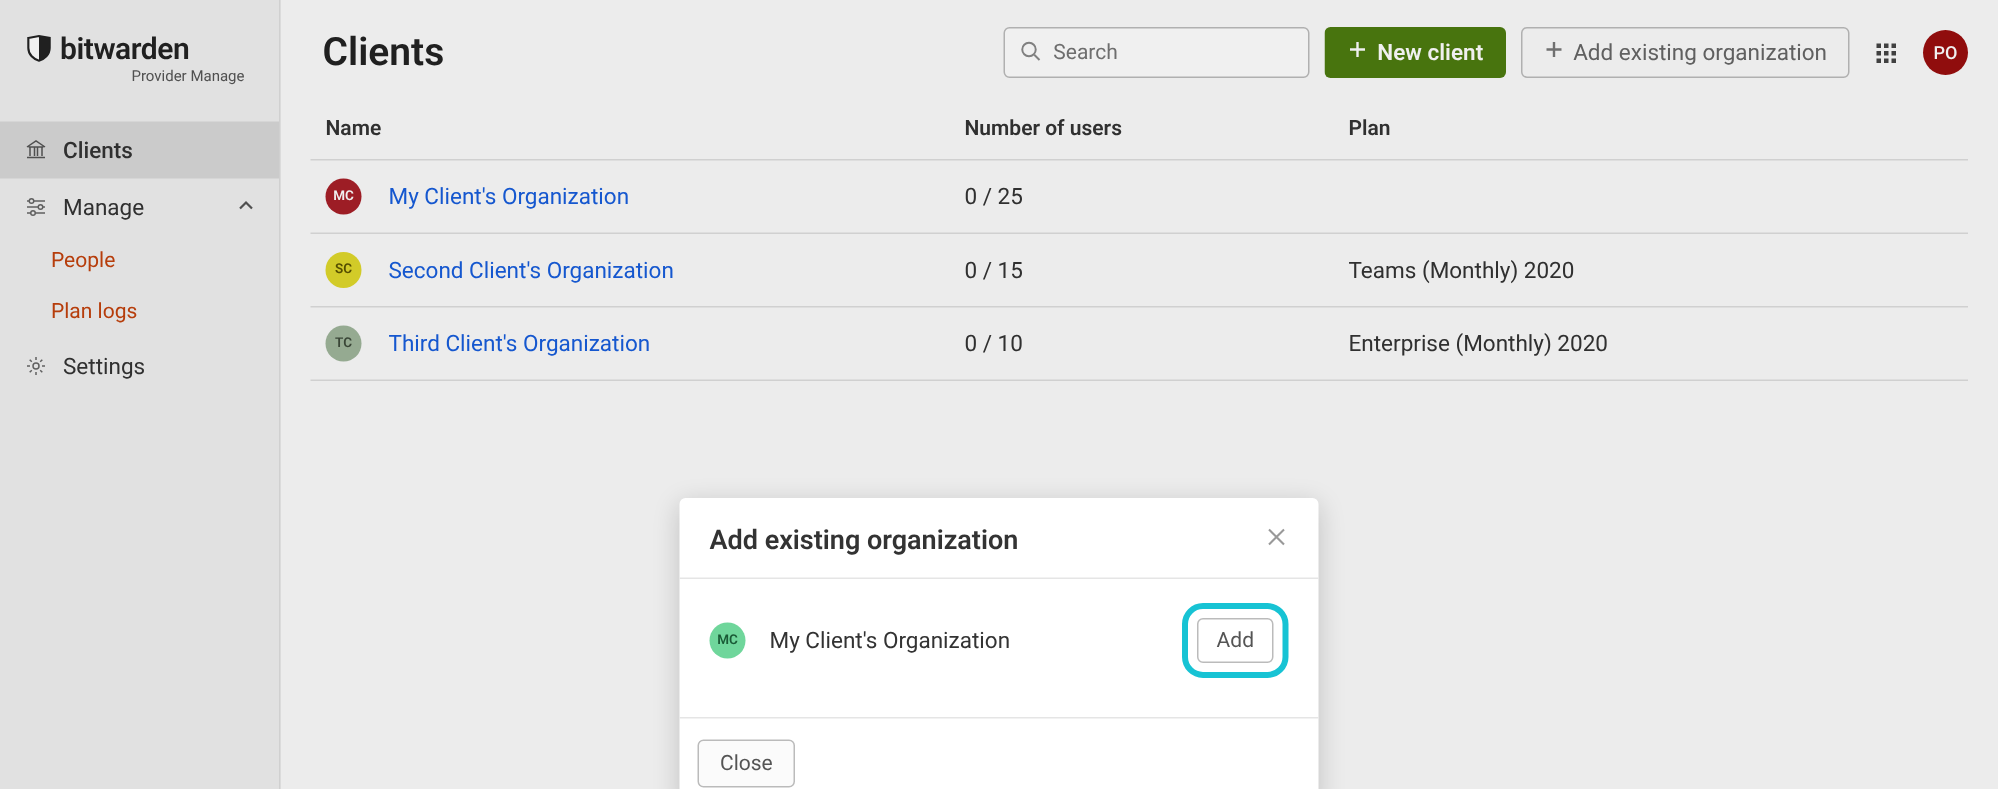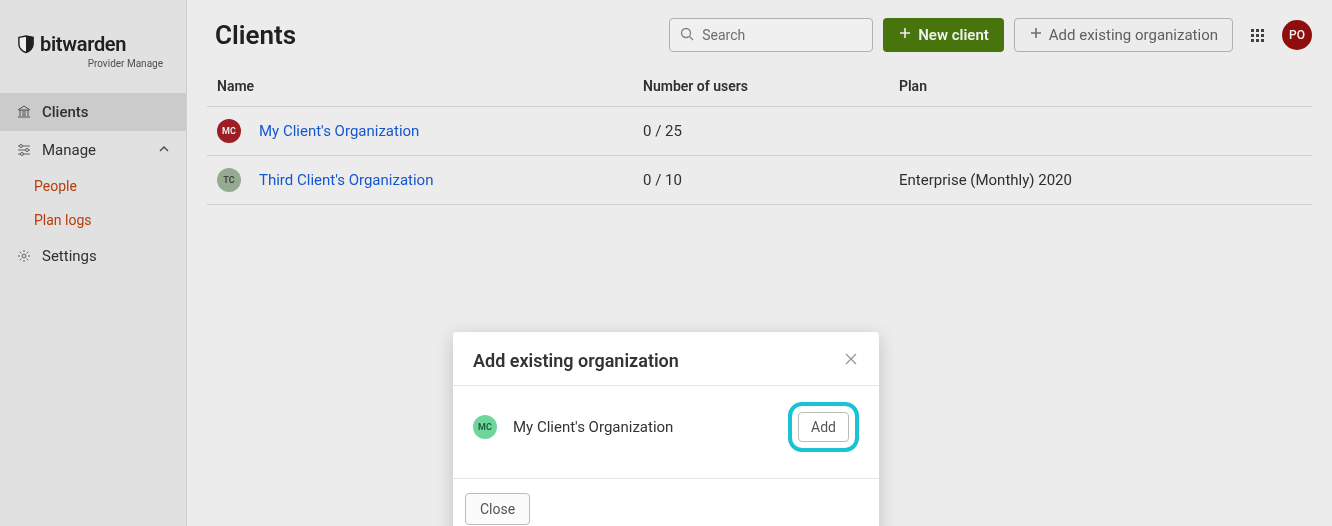--- a/index.html
+++ b/index.html
@@ -2,21 +2,21 @@
 <html><head>
   <meta charset="utf-8">
   <style>
     * { box-sizing: border-box; margin: 0; padding: 0; font-family: -apple-system, BlinkMacSystemFont, "Segoe UI", Roboto, Helvetica, Arial, sans-serif; }
     body { width: 1332px; height: 526px; background: #fbfbfb; position: relative; overflow: hidden; }
     
     .sidebar {
       position: absolute; left: 0; top: 0; width: 187px; height: 100%;
       background: #f0f0f0; border-right: 1px solid #ddd;
     }
-    .logo-area { padding: 20px 18px 8px 18px; margin-top: 12px; }
+    .logo-area { padding: 20px 18px 8px 18px; }
     .logo-row { display: flex; align-items: center; gap: 6px; }
     .logo-text { font-size: 20px; font-weight: 600; color: #222; letter-spacing: -0.3px; }
     .logo-sub { font-size: 10px; color: #555; text-align: right; margin-top: 2px; padding-right: 5px; }
     
     .nav { margin-top: 16px; }
     .nav-item { display: flex; align-items: center; gap: 10px; padding: 10px 16px; font-size: 15px; color: #333; cursor: pointer; }
     .nav-item.active { background: #d8d8d8; font-weight: 500; }
     .nav-item .chev { margin-left: auto; }
     .nav-sub { padding: 9px 16px 9px 34px; font-size: 14px; color: #c2410c; cursor: pointer; }
     .nav-icon { width: 16px; height: 16px; display: inline-flex; align-items: center; justify-content: center; color: #666; }
@@ -202,20 +202,28 @@
     </div>
 
     <div class="trow">
       <div class="col-name" style="display:flex;align-items:center;">
         <div class="org-badge" style="background:#a71f28;color:#ffffff;">MC</div>
         <a class="org-link">My Client's Organization</a>
       </div>
       <div class="col-users cell-text">0 / 25</div>
     </div>
 
+    <div class="trow">
+      <div class="col-name" style="display:flex;align-items:center;">
+        <div class="org-badge" style="background:#e0d82b;color:#5a5300;">SC</div>
+        <a class="org-link">Second Client's Organization</a>
+      </div>
+      <div class="col-users cell-text">0 / 15</div>
+      <div class="col-plan cell-text">Teams (Monthly) 2020</div>
+    </div>
 
     <div class="trow">
       <div class="col-name" style="display:flex;align-items:center;">
         <div class="org-badge" style="background:#9fb59b;color:#3d4a3a;">TC</div>
         <a class="org-link">Third Client's Organization</a>
       </div>
       <div class="col-users cell-text">0 / 10</div>
       <div class="col-plan cell-text">Enterprise (Monthly) 2020</div>
     </div>
   </div>

